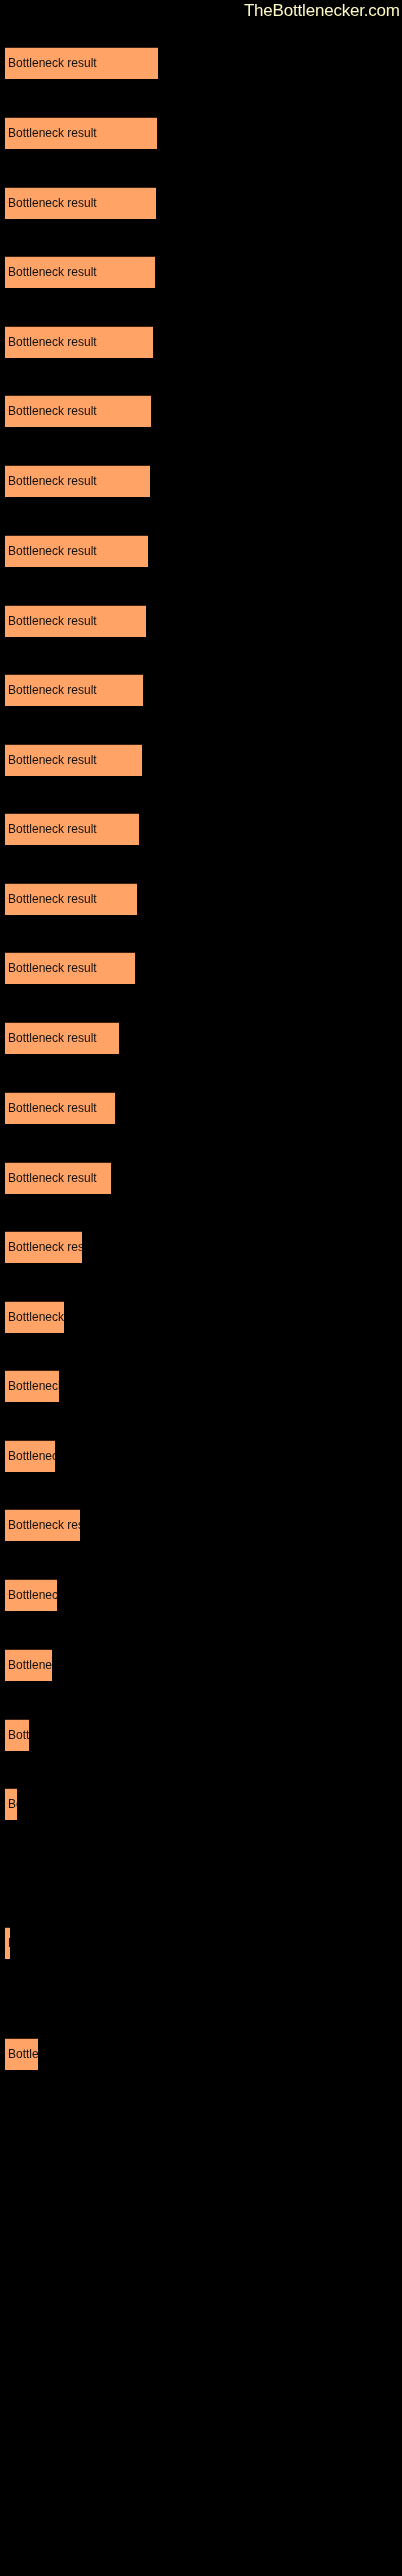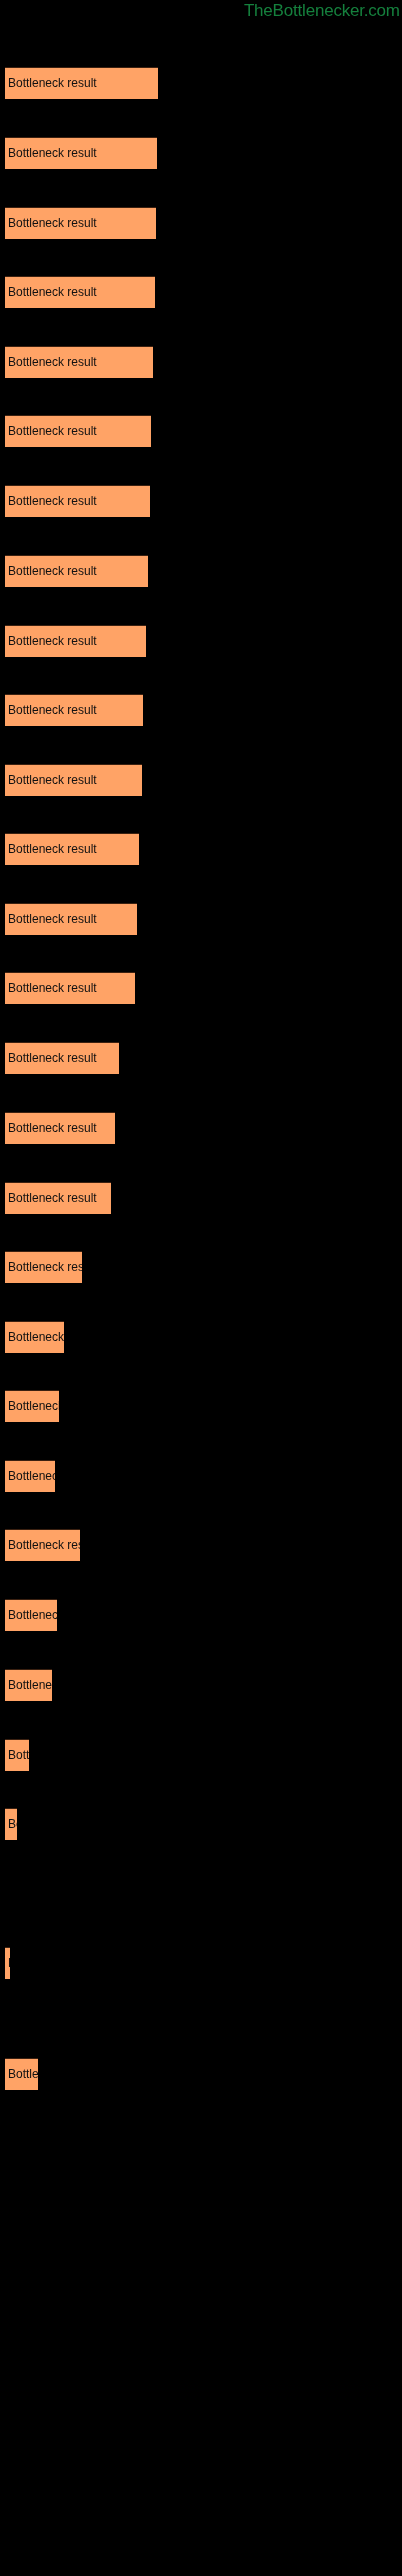--- a/index.html
+++ b/index.html
@@ -12,21 +12,21 @@
     height: 2576px;
     position: relative;
     overflow: hidden;
     font-family: "Liberation Sans", sans-serif;
   }
 
   .watermark {
     position: absolute;
     top: 0px;
     right: 3.2px;
-    color: #15803d;
+    color: #fef9c3;
     font-size: 17px;
     line-height: 22.5px;
     letter-spacing: -0.2px;
     white-space: nowrap;
     font-family: "Liberation Sans", sans-serif;
   }
 
   .chart-area {
     position: absolute;
     left: 0;
@@ -45,21 +45,20 @@
   .bar {
     position: absolute;
     left: 4.8px;
     top: 0;
     height: 32px;
     background: #FFA366;
     border-top: 0.8px solid #3a2010;
     box-sizing: border-box;
     overflow: hidden;
     white-space: nowrap;
-    margin-top: 20px;
   }
 
   .bar-label {
     position: absolute;
     left: 3.2px;
     top: 7.2px;
     color: #111111;
     font-size: 12px;
     line-height: 16px;
     white-space: nowrap;

